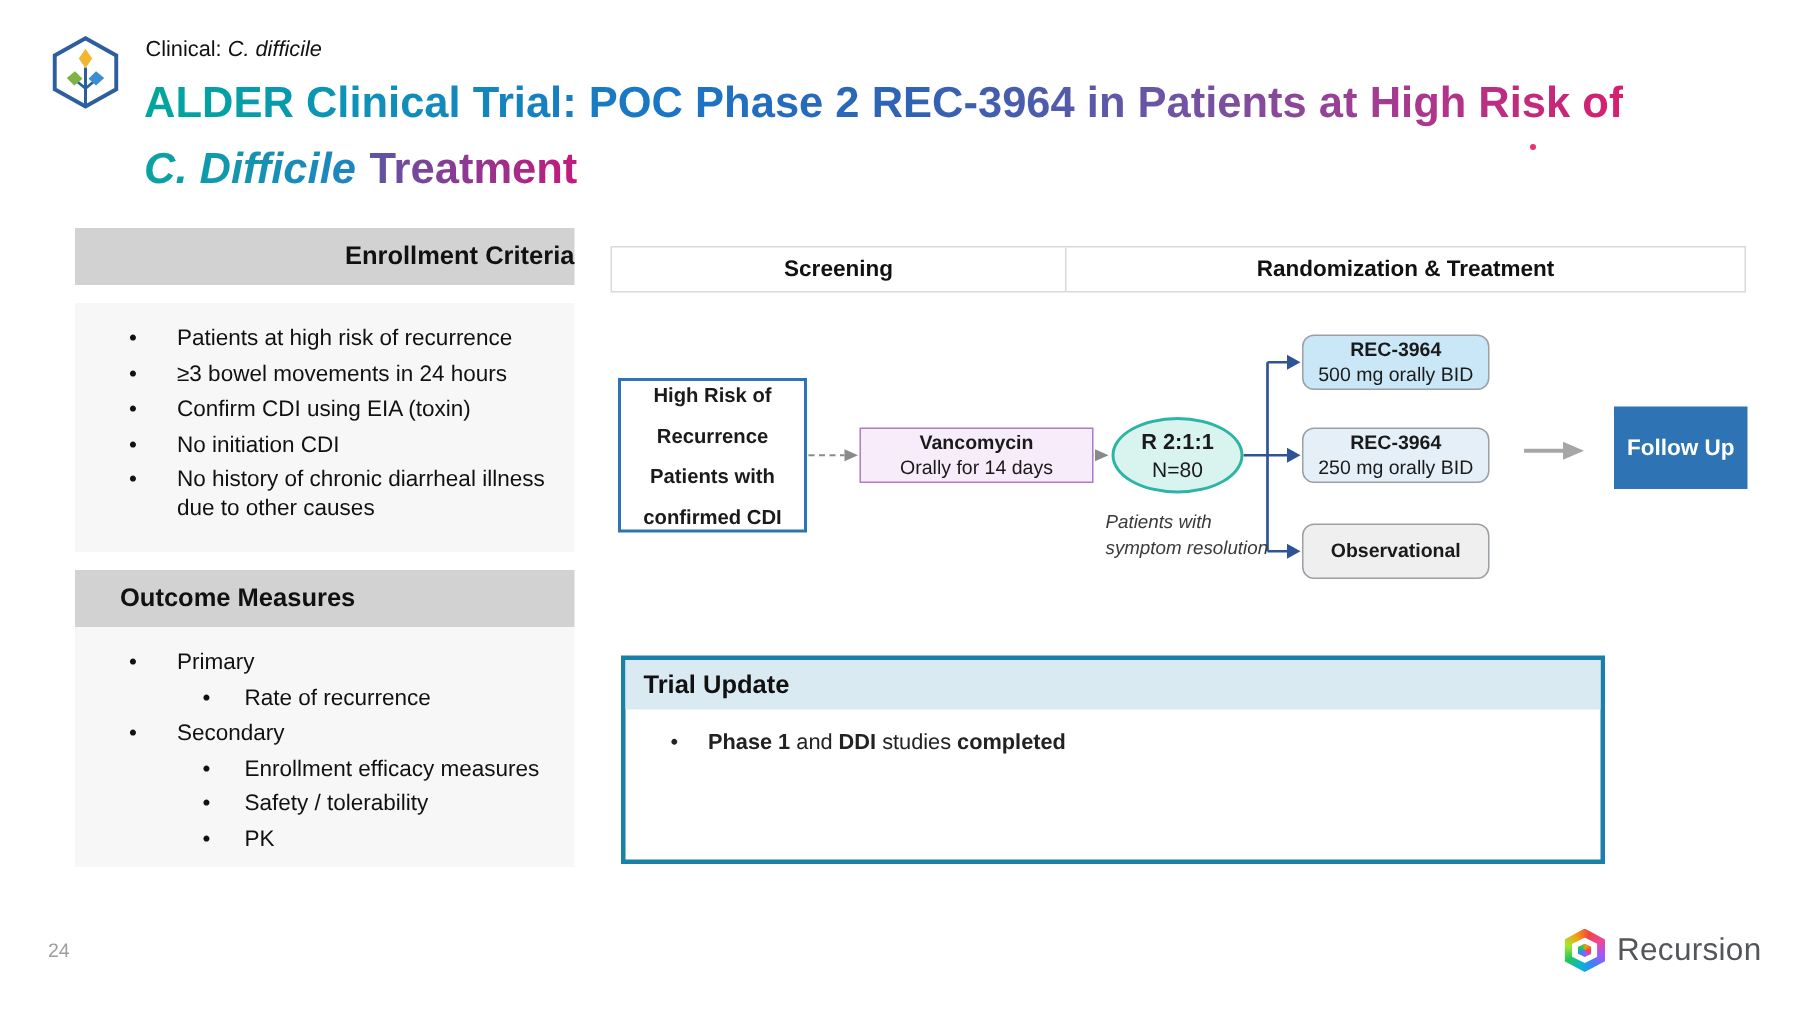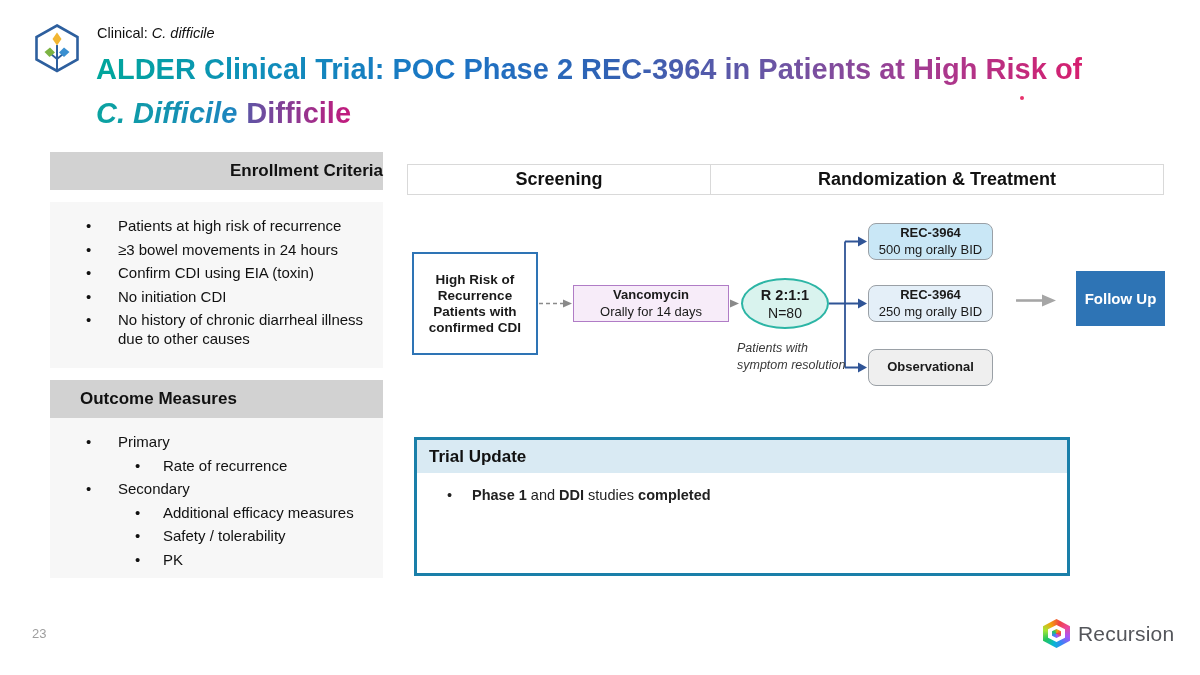--- a/index.html
+++ b/index.html
@@ -42,29 +42,29 @@
   ul.blist > li { position:relative; font-size:15px; line-height:18.5px; margin-bottom:5px; color:#111; }
   ul.blist > li::before { content:"\2022"; position:absolute; left:-32px; }
   ul.blist ul { list-style:none; margin:5px 0 0 0; padding:0 0 0 45px; }
   ul.blist ul > li { position:relative; font-size:15px; line-height:18.5px; margin-bottom:5px; }
   ul.blist ul > li::before { content:"\2022"; position:absolute; left:-28px; }
 
   
   .stage-row { left:407px; top:164px; width:757px; height:31px; display:flex;
     border:1px solid #d9d9d9; background:#fff; }
   .stage-cell { display:flex; align-items:center; justify-content:center;
-    font-size:18px; font-weight:700; color:#111; }
+    font-size:15px; font-weight:700; color:#111; }
   .stage-cell.c1 { width:303px; border-right:1px solid #d9d9d9; }
   .stage-cell.c2 { flex:1; }
 
   
   .node { display:flex; flex-direction:column; align-items:center; justify-content:center;
     text-align:center; z-index:2; }
   .hr-box { left:412px; top:252px; width:126px; height:103px; background:#fff;
-    border:2px solid #2e74b5; font-size:13.5px; font-weight:700; line-height:16px; padding:2px 8px; }
+    border:2px solid #2e74b5; font-size:13.5px; font-weight:700; line-height:27px; padding:2px 8px; }
   .vanco { left:573px; top:285px; width:156px; height:37px; background:#f7ecf9;
     border:1.5px solid #b07cc6; font-size:13px; line-height:16.5px; }
   .vanco .t { font-weight:700; }
   .rand-ellipse { left:741px; top:278px; width:88px; height:51px; background:#d9f3ee;
     border:2px solid #2cb5a5; border-radius:50%; font-size:14px; line-height:18px; }
   .rand-ellipse .t { font-weight:700; font-size:14.5px; }
   .flow-note { left:737px; top:340px; width:122px; font-size:12.5px; font-style:italic;
     color:#3a3a3a; line-height:17px; z-index:2; }
   .arm { left:868px; width:125px; height:37px; border:1.2px solid #9aa0a6; border-radius:8px;
     font-size:13px; line-height:16.5px; }
@@ -113,21 +113,21 @@
   <polygon points="25,29.5 30,24.5 35.5,29 30,34" fill="#3a8fd1"></polygon>
 </svg>
 
 <div class="abs eyebrow">
   <span>Clinical: </span><span class="it">C. difficile</span>
 </div>
 
 <div class="abs title-block">
   <div><span class="grad1">ALDER Clinical Trial: POC Phase 2 REC-3964 in Patients at High Risk of</span></div>
   <div>
-    <span class="grad2a">C. Difficile</span><span class="grad2b">Difficile</span>
+    <span class="grad2a">C. Difficile</span><span class="grad2b">Treatment</span>
   </div>
 </div>
 <div class="abs red-dot"></div>
 
 <div class="abs panel-header ph-enroll">
   <span>Enrollment Criteria</span>
 </div>
 <div class="abs panel-body pb-enroll">
   <ul class="blist">
     <li>Patients at high risk of recurrence</li>
@@ -145,21 +145,21 @@
   <ul class="blist">
     <li>
       <span>Primary</span>
       <ul>
         <li>Rate of recurrence</li>
       </ul>
     </li>
     <li>
       <span>Secondary</span>
       <ul>
-        <li>Additional efficacy measures</li>
+        <li>Enrollment efficacy measures</li>
         <li>Safety / tolerability</li>
         <li>PK</li>
       </ul>
     </li>
   </ul>
 </div>
 
 <div class="abs stage-row">
   <div class="stage-cell c1">Screening</div>
   <div class="stage-cell c2">Randomization &amp; Treatment</div>
@@ -212,17 +212,17 @@
 
 <div class="abs trial-box">
   <div class="trial-head">
     <span>Trial Update</span>
   </div>
   <div class="trial-body">
     <div class="tli"><span style="font-weight: 700;">Phase 1</span><span> and </span><span style="font-weight: 700;">DDI</span><span> studies </span><span style="font-weight: 700;">completed</span></div>
   </div>
 </div>
 
-<div class="abs page-num">23</div>
+<div class="abs page-num">24</div>
 <div class="abs brand">
   <div class="rx-hex"></div>
   <div class="brand-name">Recursion</div>
 </div>
 
 </body></html>

